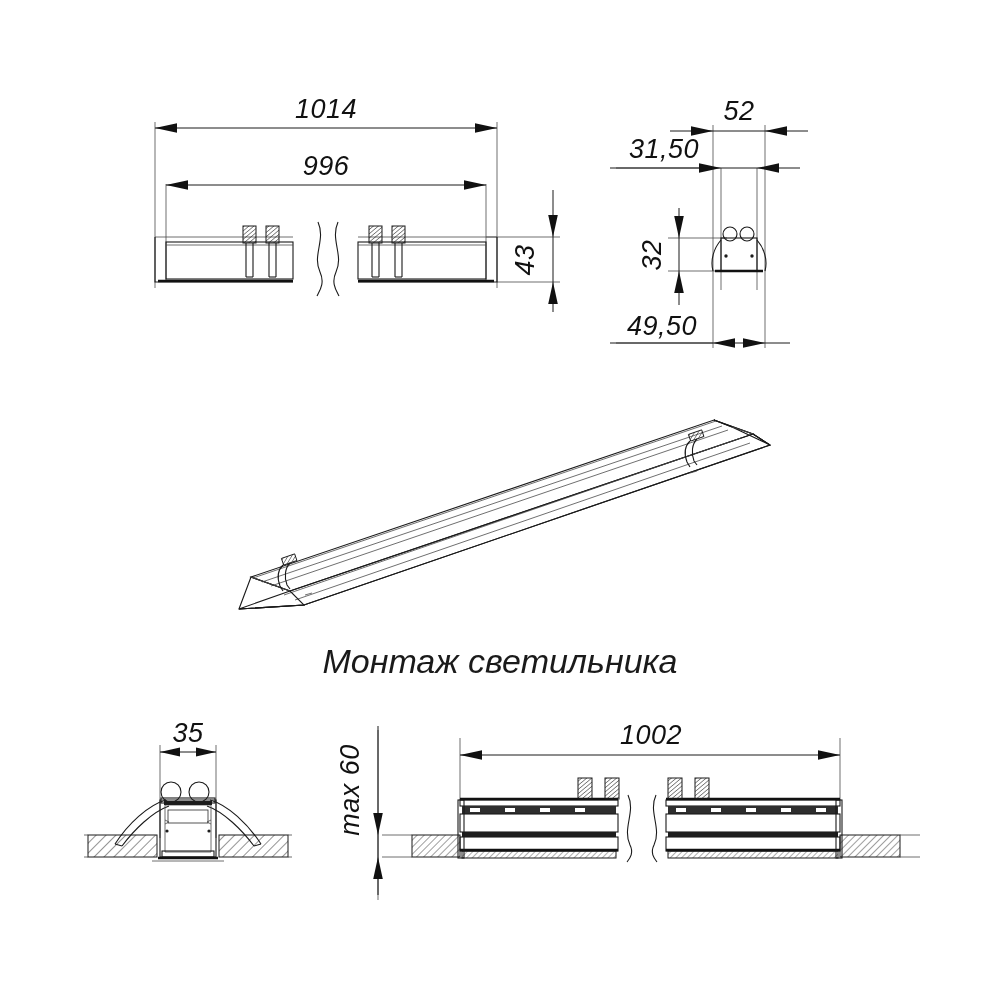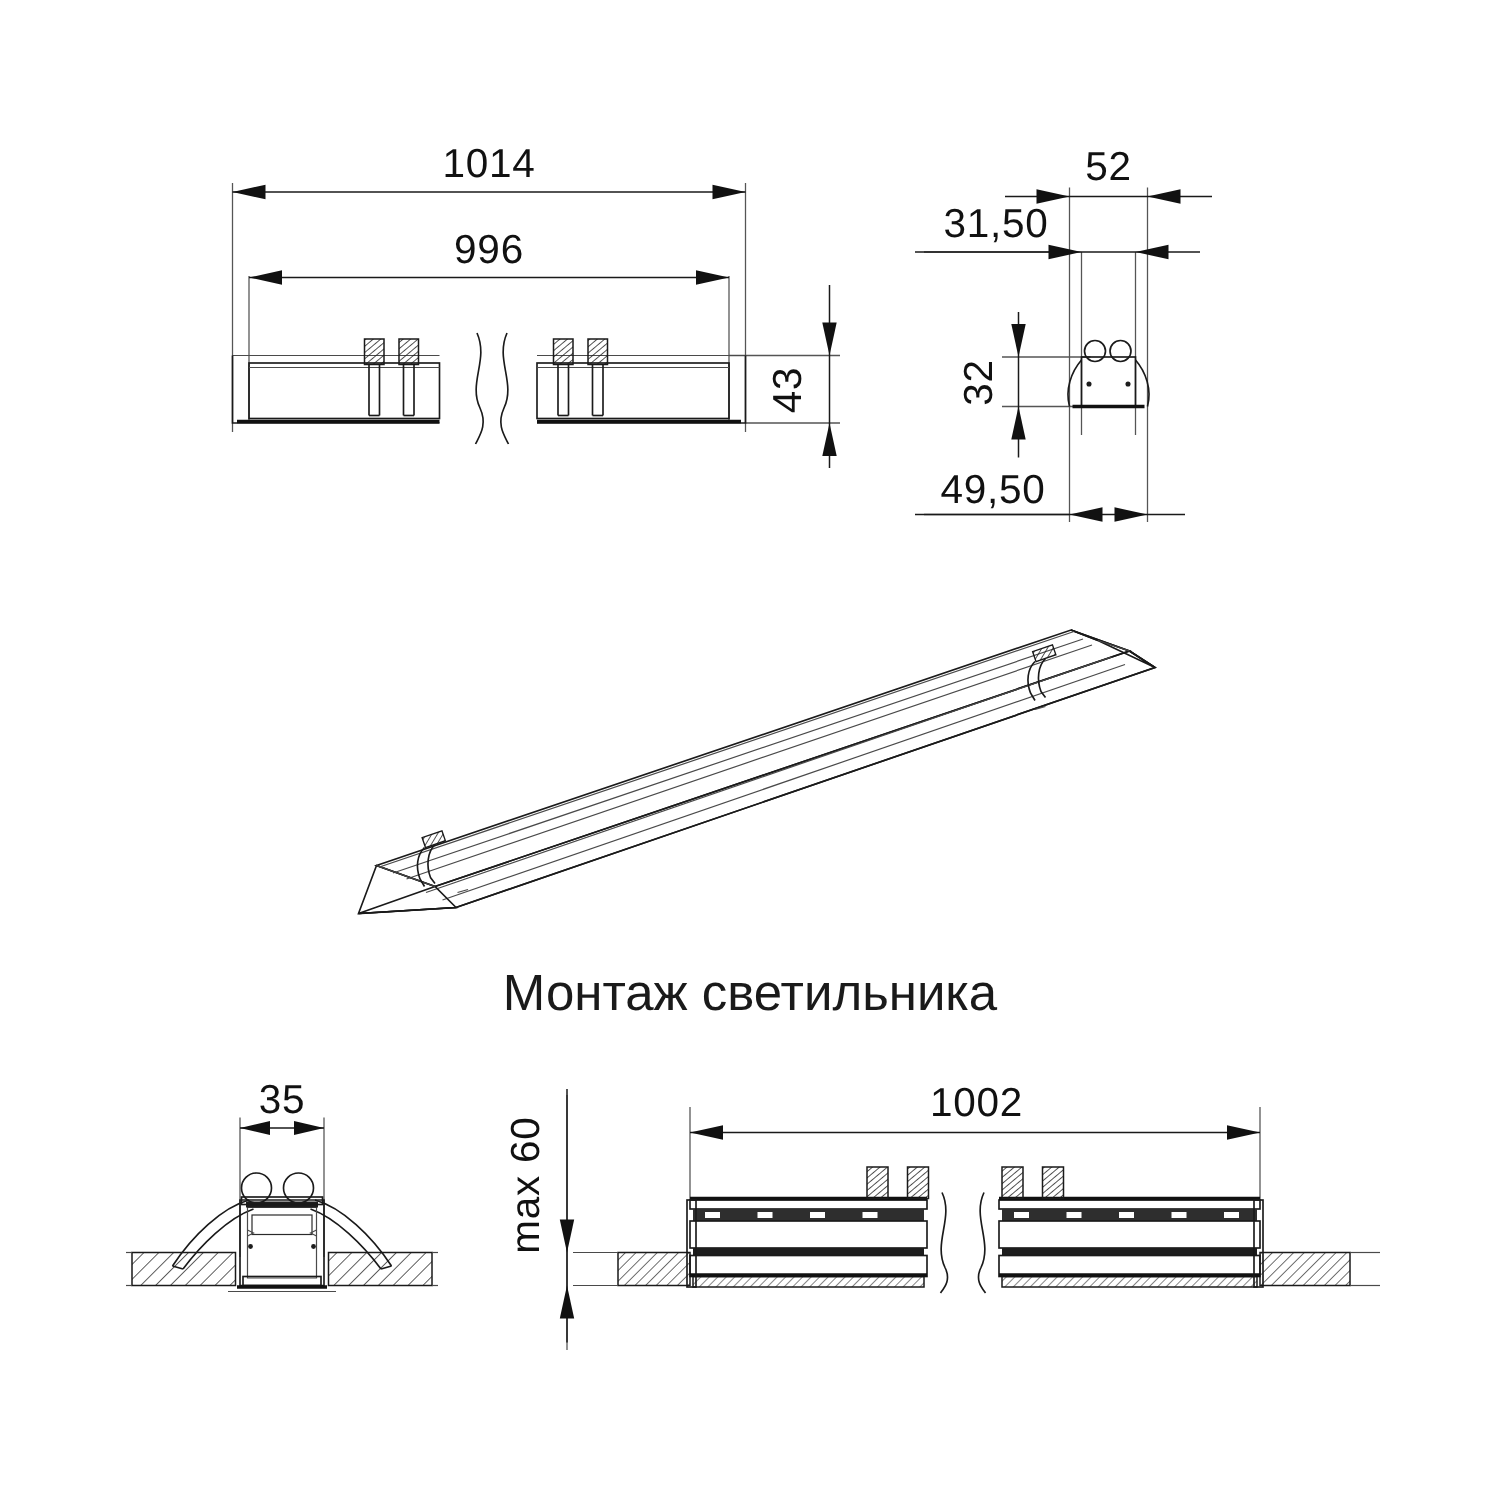--- a/index.html
+++ b/index.html
@@ -14,20 +14,21 @@
     font-family: "Liberation Sans", sans-serif;
     color: #000000;
     overflow: hidden;
     position: relative;
   }
   #sheet {
     position: relative;
     width: 1000px;
     height: 764px;
     background: #ffffff;
+    font-style: italic;
   }
   #drawing-svg {
     position: absolute;
     left: 0;
     top: 0;
     width: 1000px;
     height: 1000px;
     display: block;
   }
   .dim-text {

